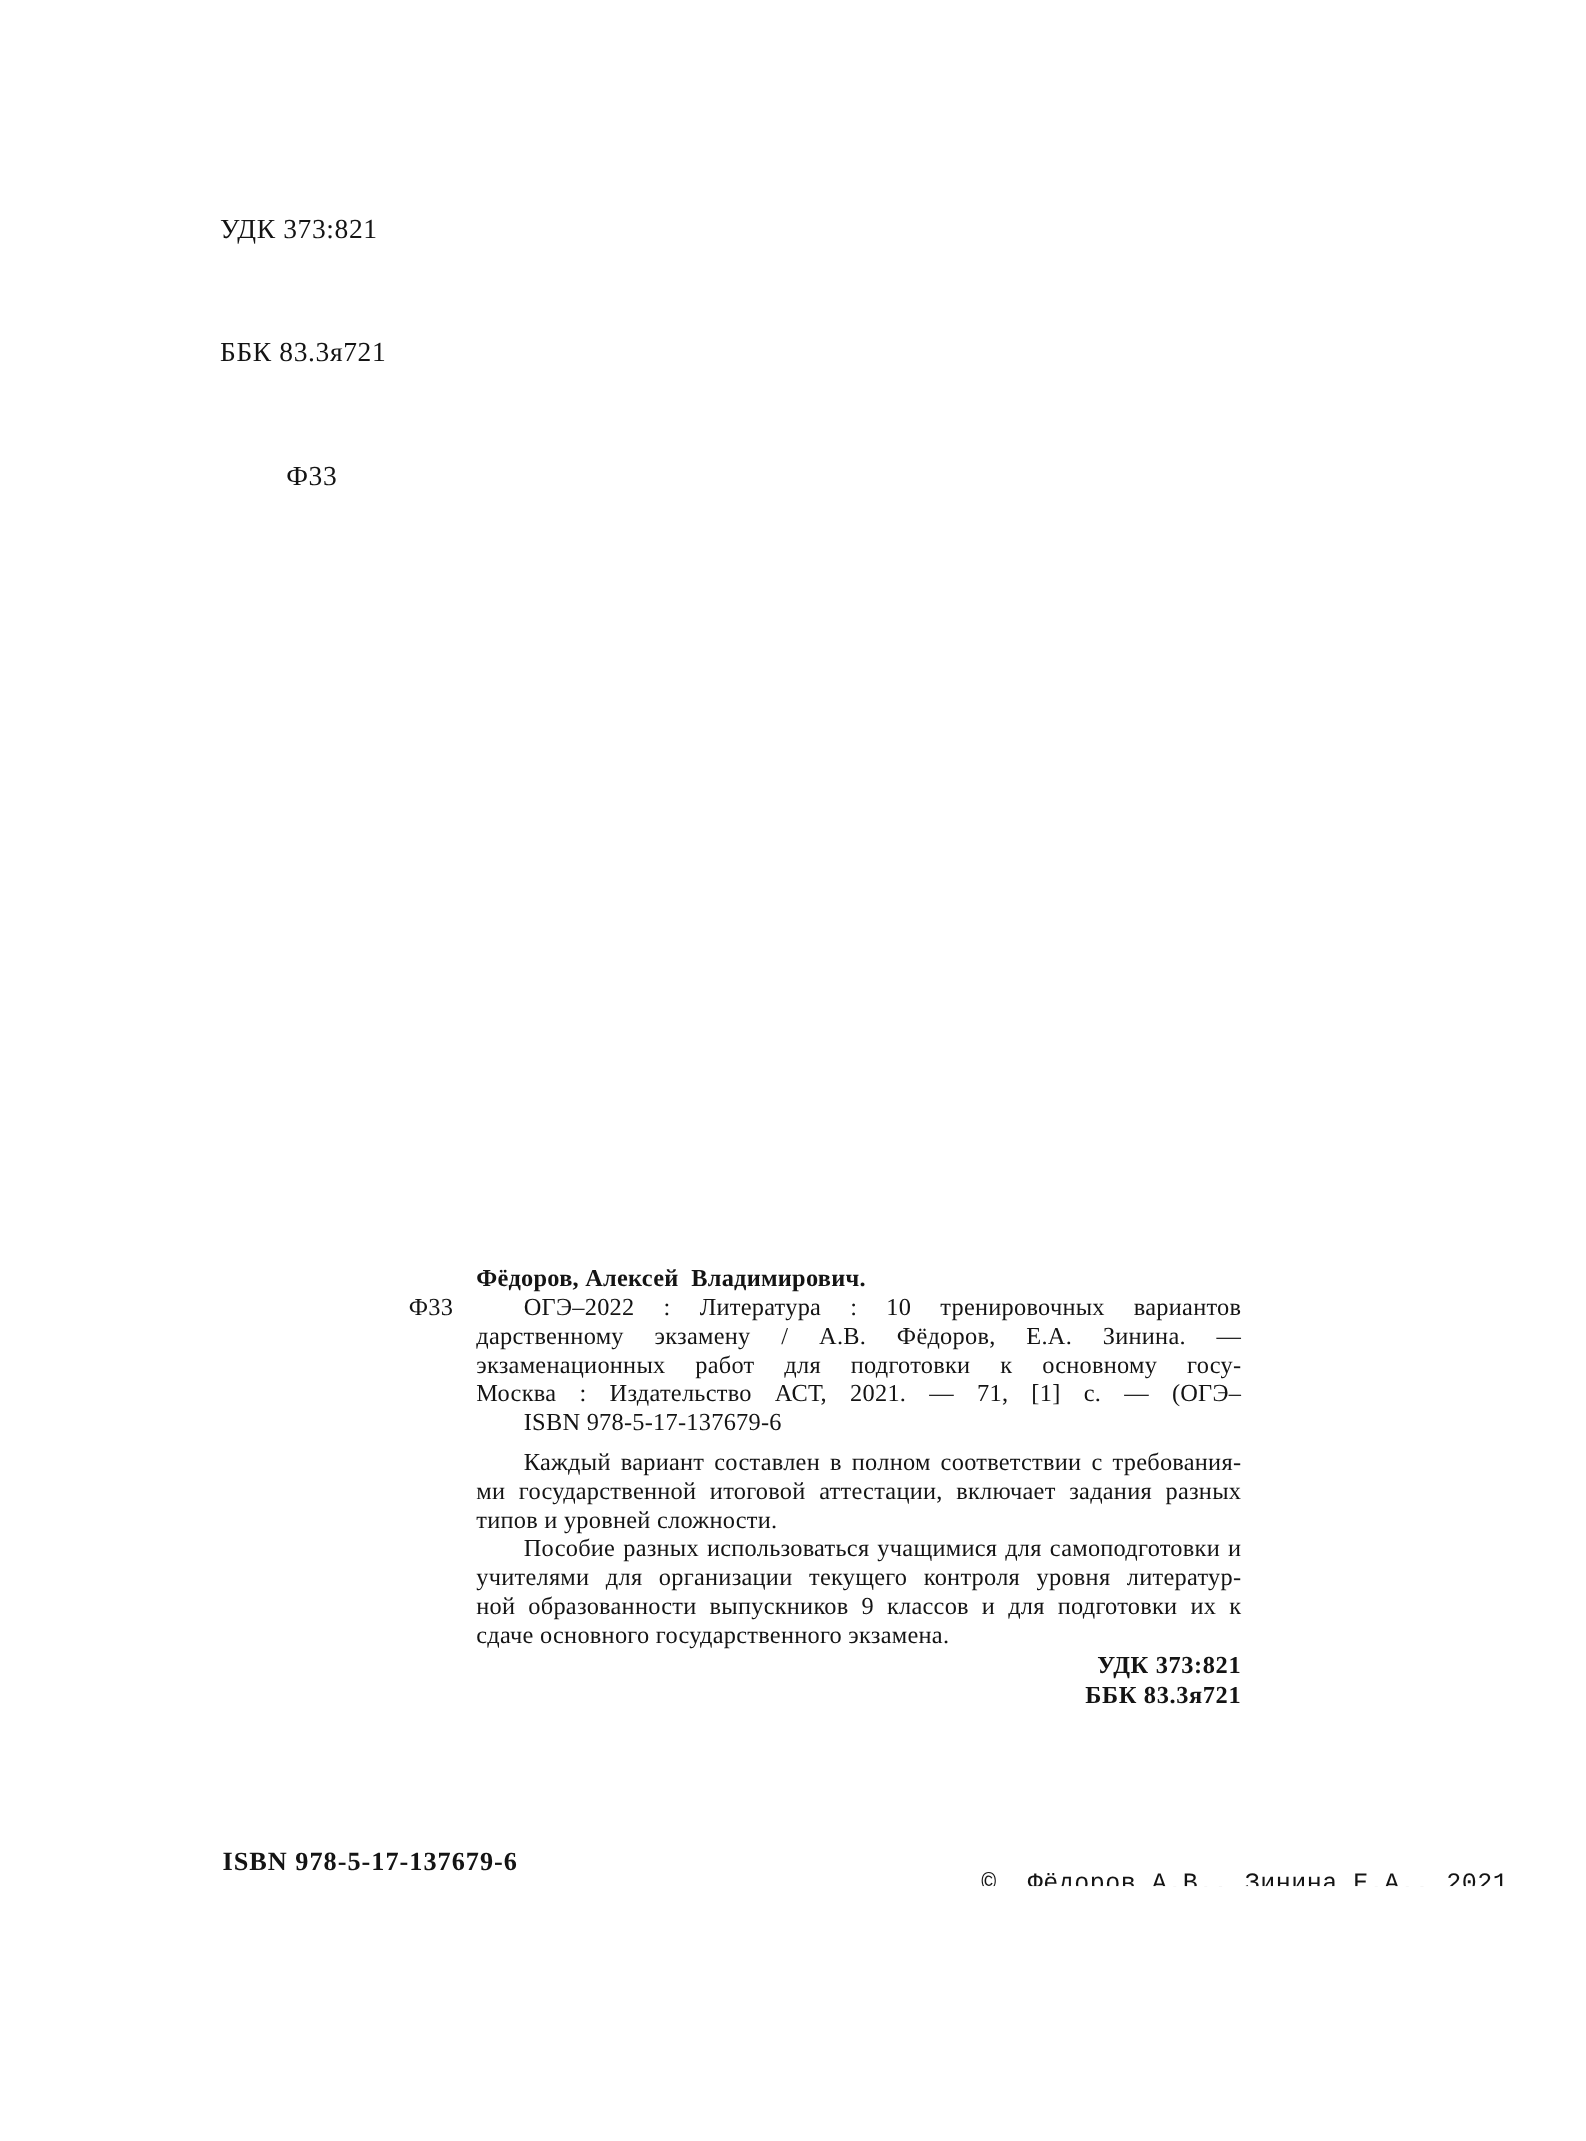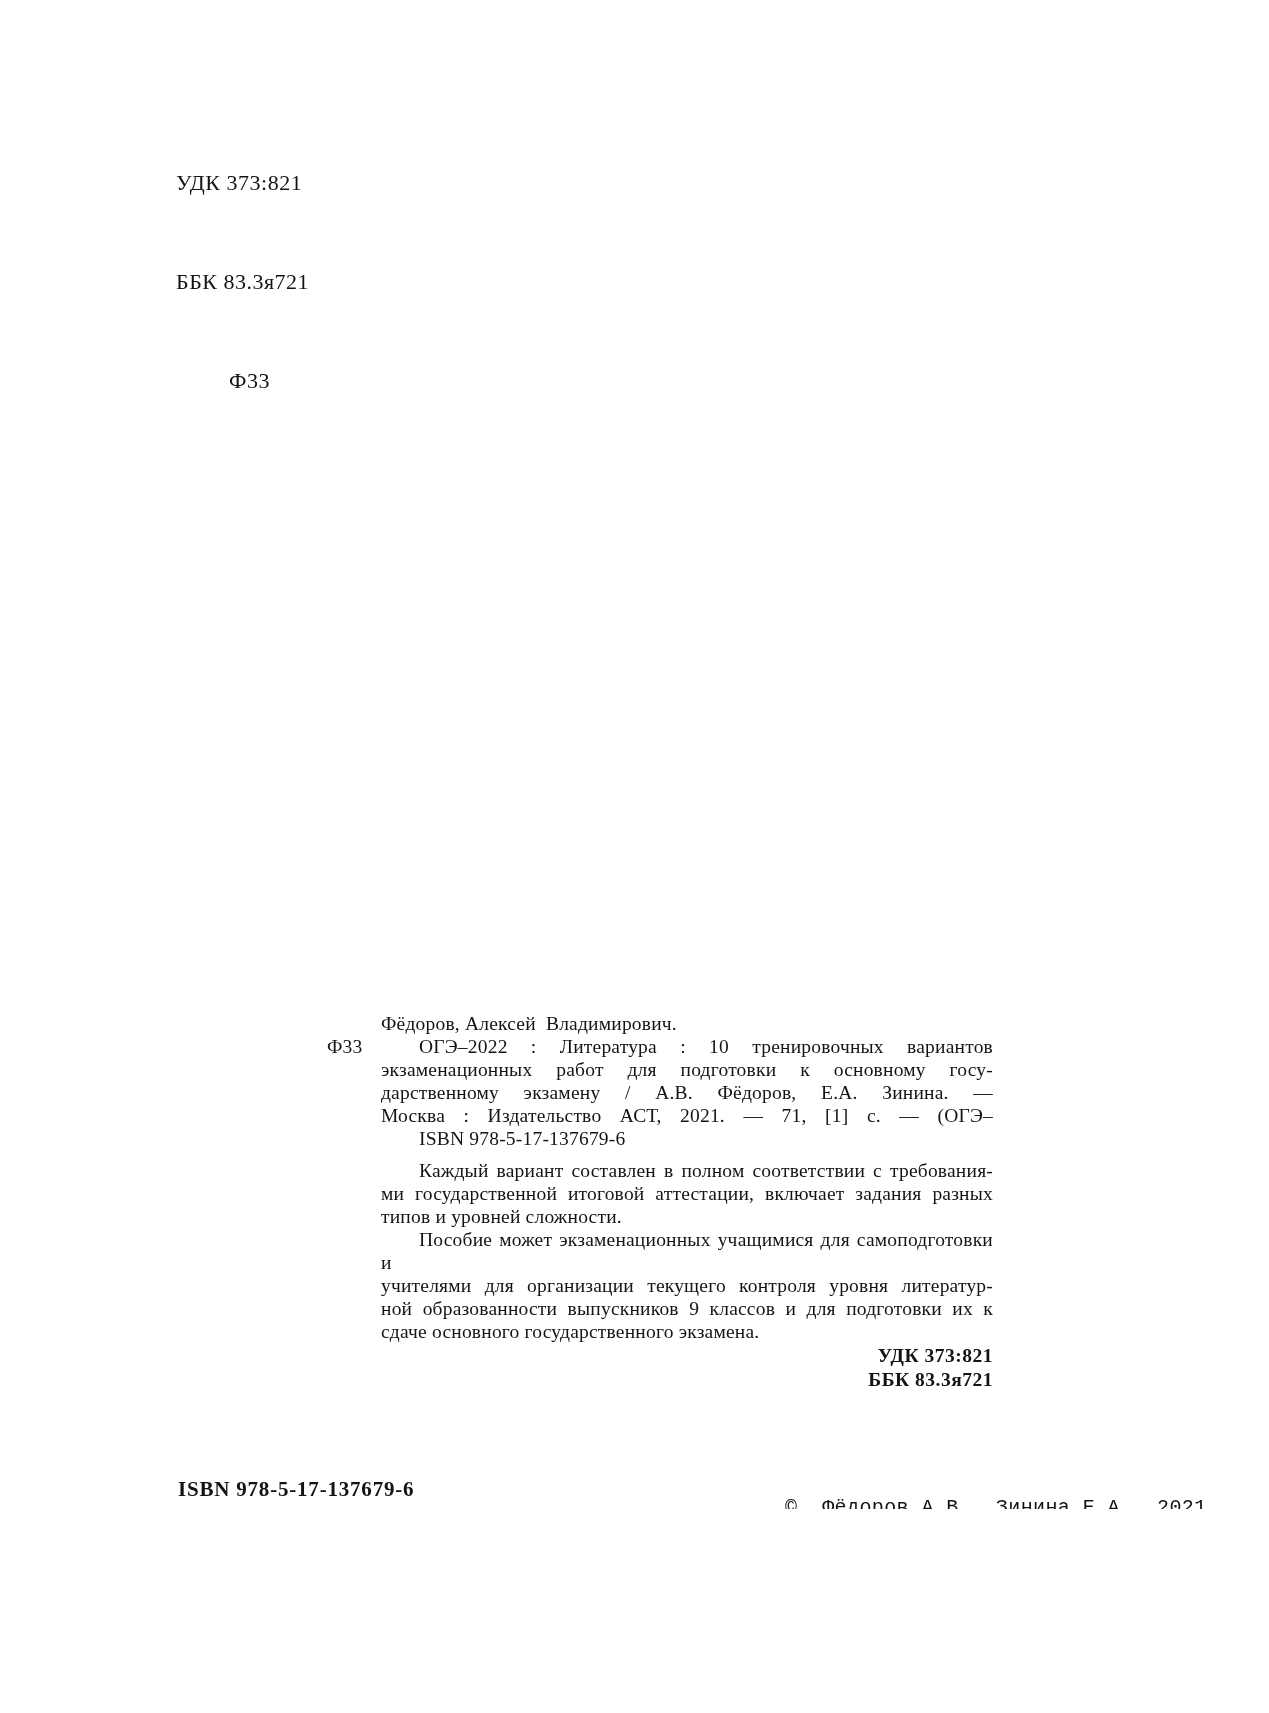--- a/index.html
+++ b/index.html
@@ -35,21 +35,21 @@
   .main-block {
     position: absolute;
     left: 381px;
     top: 1012px;
     width: 612px;
     font-size: 19.5px;
     line-height: 23px;
     letter-spacing: 0.2px;
   }
   .author {
-    font-weight: normal;
+    font-weight: bold;
     white-space: pre-wrap;
   }
   .entry-para {
     position: relative;
   }
   .hang-code {
     position: absolute;
     left: -54px;
     top: 0;
     white-space: pre;
@@ -102,32 +102,32 @@
     <div>УДК 373:821</div>
     <div>ББК 83.3я721</div>
     <div class="author-sign">Ф33</div>
   </div>
 
   <div class="main-block">
     <div class="author">Фёдоров, Алексей  Владимирович.</div>
     <div class="entry-para">
       <span class="hang-code">Ф33</span>
     <div class="line just ind">ОГЭ–2022 : Литература : 10 тренировочных вариантов</div>
+        <div class="line just">дарственному экзамену / А.В. Фёдоров, Е.А. Зинина. —</div>
         <div class="line just">экзаменационных работ для подготовки к основному госу-</div>
-        <div class="line just">дарственному экзамену / А.В. Фёдоров, Е.А. Зинина. —</div>
         <div class="line just">Москва : Издательство АСТ, 2021. — 71, [1] с. — (ОГЭ–</div>
       </div>
     <div class="isbn-line">ISBN 978-5-17-137679-6</div>
     <div class="annot">
         <div class="line just ind">Каждый вариант составлен в полном соответствии с требования-</div>
         <div class="line just">ми государственной итоговой аттестации, включает задания разных</div>
         <div class="line">типов и уровней сложности.</div>
       </div>
     <div class="annot">
-        <div class="line just ind">Пособие может экзаменационных учащимися для самоподготовки и</div>
+        <div class="line just ind">Пособие разных использоваться учащимися для самоподготовки и</div>
         <div class="line just">учителями для организации текущего контроля уровня литератур-</div>
         <div class="line just">ной образованности выпускников 9 классов и для подготовки их к</div>
         <div class="line">сдаче основного государственного экзамена.</div>
       </div>
     <div class="udk-right">
       <div>УДК 373:821</div>
       <div>ББК 83.3я721</div>
     </div>
   </div>
 

